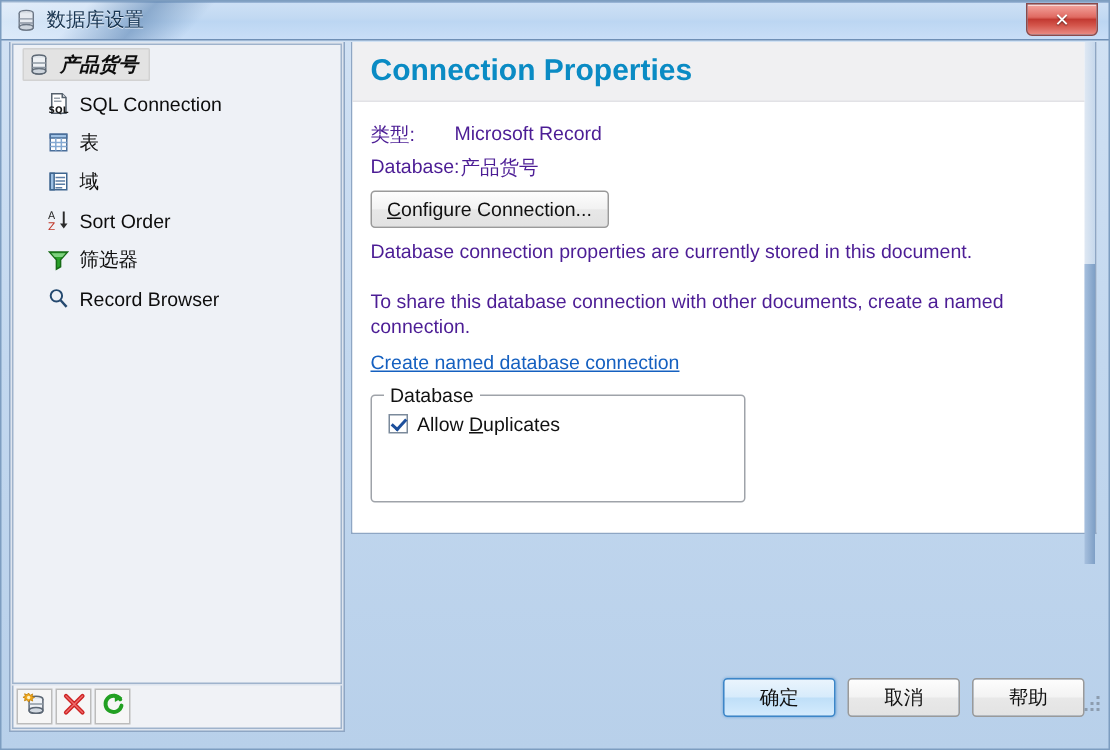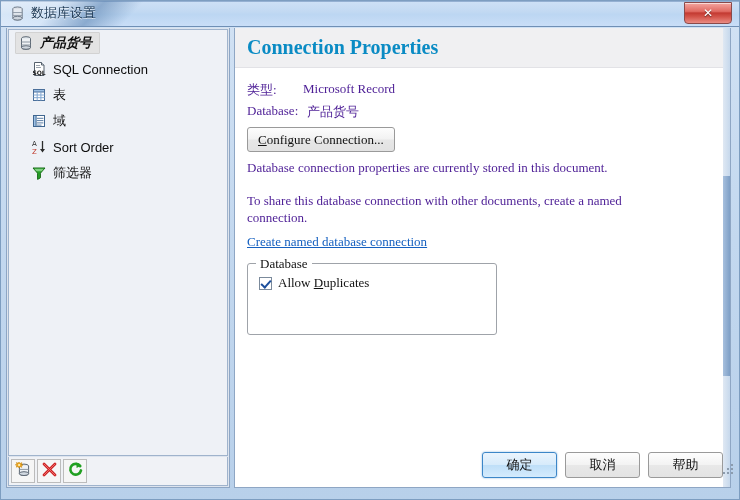--- a/index.html
+++ b/index.html
@@ -91,23 +91,23 @@
     position:absolute;left:1px;top:429px;width:220px;height:29px;
     background:#f0f2f6;border:1px solid #9fb3cc;border-top:none;box-sizing:border-box;
   }
   .tbtn{
     position:absolute;top:2px;width:24px;height:24px;
     border:1px solid #bcbcbc;background:#f6f6f6;box-sizing:border-box;
     display:flex;align-items:center;justify-content:center;cursor:pointer;
   }
   
   #content{
-    position:absolute;left:228px;top:0;width:497px;height:460px;
+    position:absolute;left:228px;top:0;width:497px;height:328px;
     background:#ffffff;
-    border:1px solid #8ea6c4;border-top:none;box-sizing:border-box;font-family:Liberation Serif, serif;
+    border:1px solid #8ea6c4;border-top:none;box-sizing:border-box;
   }
   #content-header{
     position:absolute;left:0;top:0;right:7px;height:39px;
     background:#f0f0f2;border-bottom:1px solid #e2e2e6;
   }
   #content-title{
     position:absolute;left:12px;top:8px;
     font-size:20px;color:#0a8bc4;font-weight:bold;
   }
   #content-body{
@@ -294,20 +294,29 @@
         <div class="tree-item child">
           <span class="ic">
             <svg width="16" height="16" viewBox="0 0 16 16">
               <path d="M2 3 h12 l-4.6 5.2 v4.6 l-2.8 1.6 v-6.2 z" fill="#2aa12a" stroke="#166b16"></path>
               <path d="M3.2 3.8 h9.6 l-2.2 2.5 h-5.2 z" fill="#7fd17f"></path>
             </svg>
           </span>
           <span class="lbl">筛选器</span>
         </div>
 
+        <div class="tree-item child">
+          <span class="ic">
+            <svg width="16" height="16" viewBox="0 0 16 16">
+              <circle cx="6.6" cy="6.2" r="3.8" fill="none" stroke="#24496f" stroke-width="1.3"></circle>
+              <line x1="9.4" y1="9.2" x2="13.4" y2="13.6" stroke="#24496f" stroke-width="1.6"></line>
+            </svg>
+          </span>
+          <span class="lbl">Record Browser</span>
+        </div>
 
       </div>
 
       <div id="side-toolbar">
         <div class="tbtn" style="left:2px;">
           <span>
             <svg width="17" height="17" viewBox="0 0 17 17">
               <ellipse cx="9" cy="5" rx="4.6" ry="1.9" fill="#e3e8ee" stroke="#5c6774"></ellipse>
               <path d="M4.4 5 v7.6 a4.6 1.9 0 0 0 9.2 0 V5" fill="#eff2f6" stroke="#5c6774"></path>
               <ellipse cx="9" cy="12.6" rx="4.6" ry="1.9" fill="#d2d9e1" stroke="#5c6774"></ellipse>

